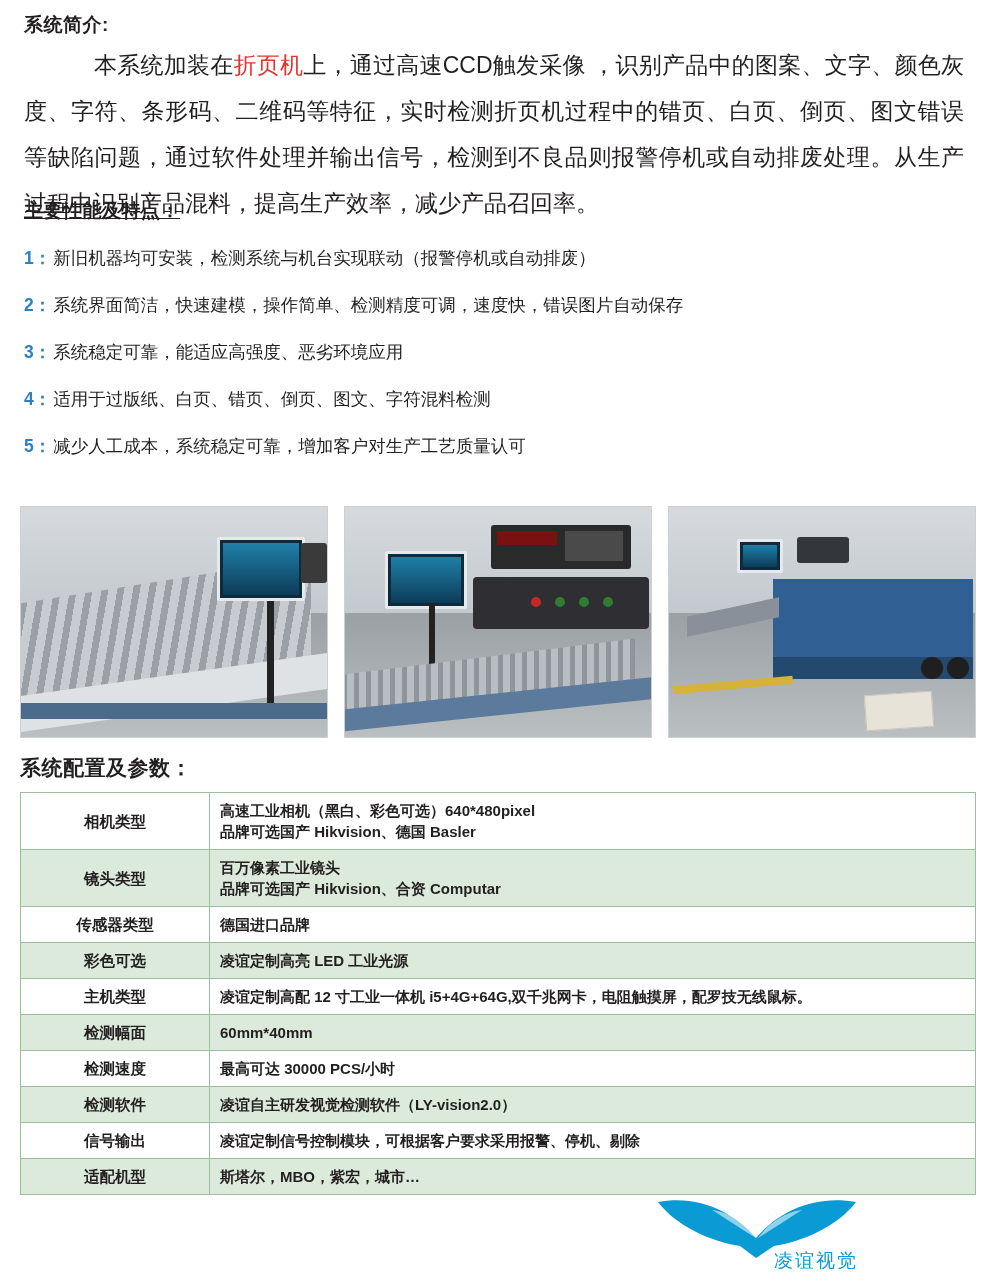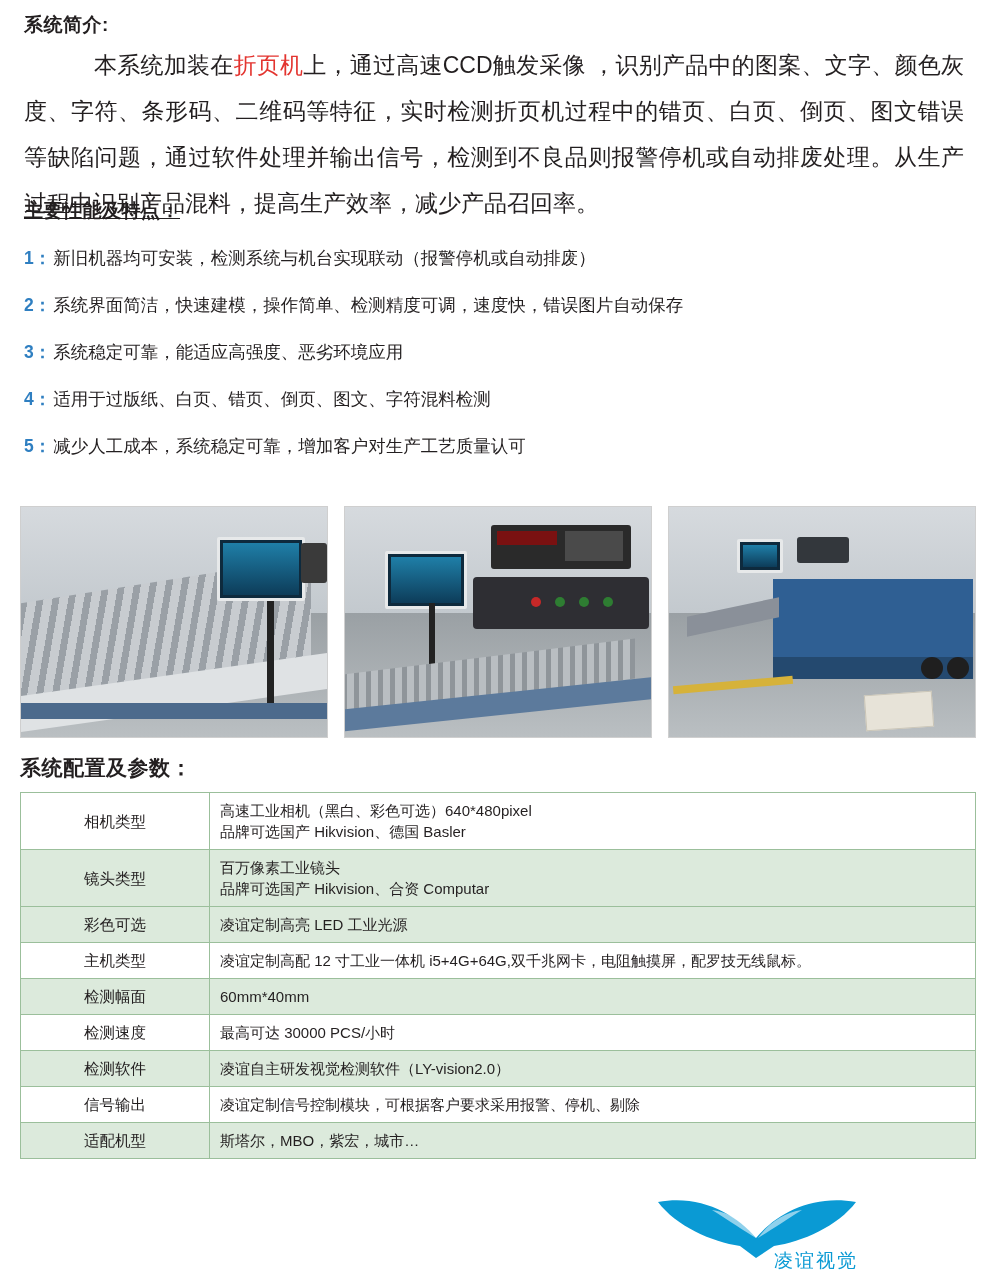--- a/index.html
+++ b/index.html
@@ -139,20 +139,21 @@
   .ph-paper { background: #e7e3d8; }
 
   
   #spec-table {
     position: absolute;
     left: 20px;
     top: 792px;
     width: 956px;
     border-collapse: collapse;
     font-size: 15px;
+    font-weight: bold;
   }
   #spec-table td {
     border: 1px solid #9bbf9b;
     padding: 7px 10px;
     vertical-align: middle;
     color: #231f20;
     line-height: 21px;
   }
   #spec-table tr.alt td {
     background: #dceadc;
@@ -283,20 +284,26 @@
           <span class="val-line">品牌可选国产 Hikvision、德国 Basler</span>
         </td>
       </tr>
       <tr class="alt">
         <td class="label">镜头类型</td>
         <td class="value">
           <span class="val-line">百万像素工业镜头</span>
           <span class="val-line">品牌可选国产 Hikvision、合资 Computar</span>
         </td>
       </tr>
+      <tr>
+        <td class="label">传感器类型</td>
+        <td class="value">
+          <span class="val-line">德国进口品牌</span>
+        </td>
+      </tr>
       <tr class="alt">
         <td class="label">彩色可选</td>
         <td class="value">
           <span class="val-line">凌谊定制高亮 LED 工业光源</span>
         </td>
       </tr>
       <tr>
         <td class="label">主机类型</td>
         <td class="value">
           <span class="val-line">凌谊定制高配 12 寸工业一体机 i5+4G+64G,双千兆网卡，电阻触摸屏，配罗技无线鼠标。</span>

